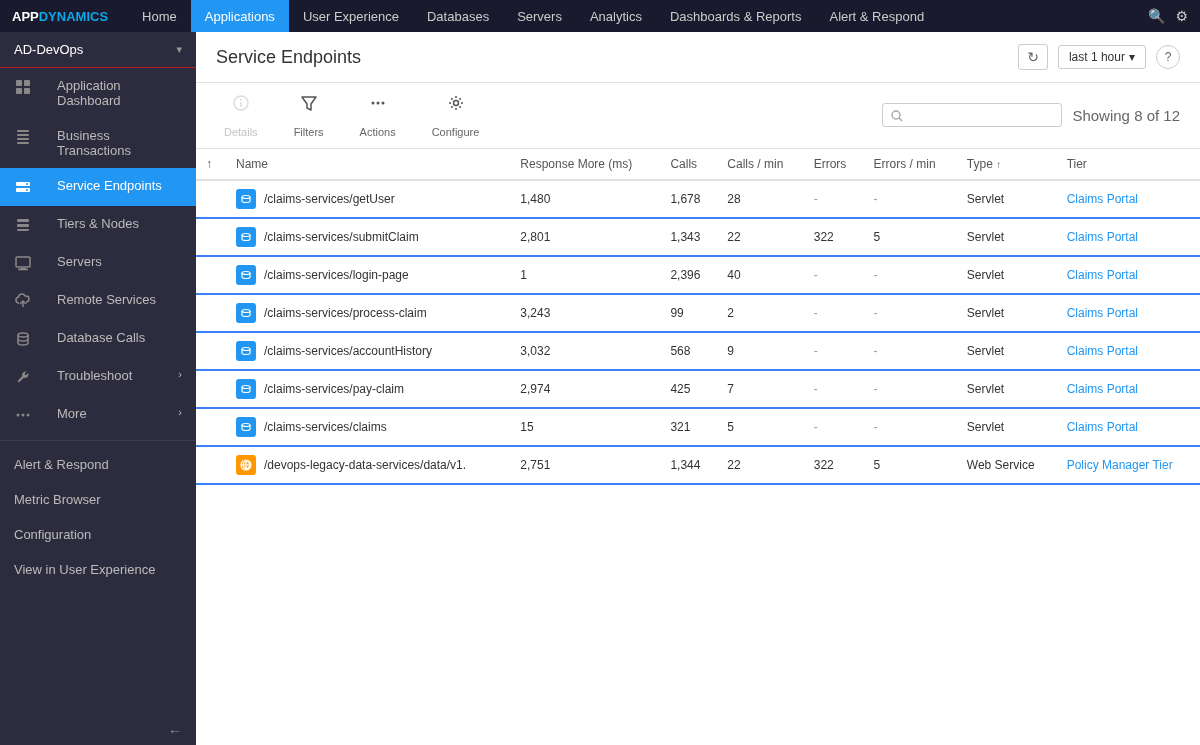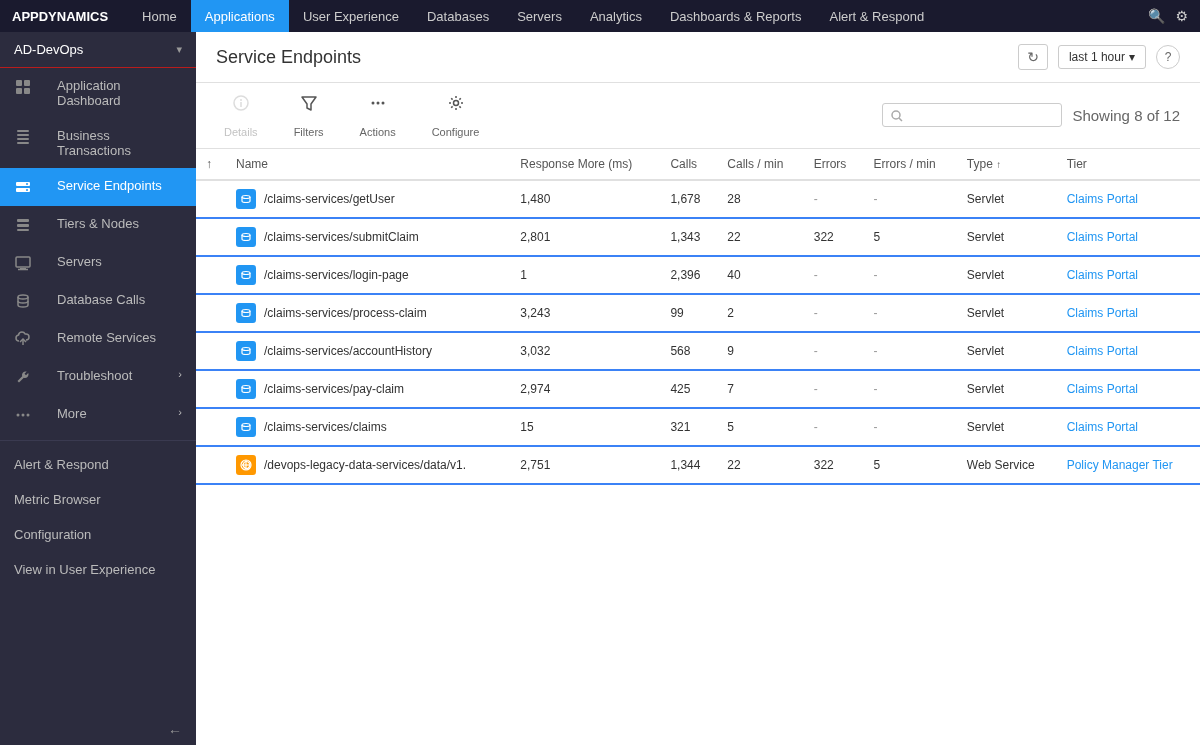--- a/index.html
+++ b/index.html
@@ -1,21 +1,21 @@
 <!DOCTYPE html>
 <html><head>
   <meta charset="utf-8">
   <style>
     * { box-sizing: border-box; margin: 0; padding: 0; }
     body { font-family: -apple-system, BlinkMacSystemFont, 'Segoe UI', Arial, sans-serif; font-size: 13px; background: #f5f5f5; color: #333; height: 745px; overflow: hidden; display: flex; flex-direction: column; }
 
     
     .top-nav { background: #1a1a2e; height: 32px; display: flex; align-items: center; padding: 0 12px; flex-shrink: 0; }
     .top-nav .logo { color: #fff; font-size: 13px; font-weight: bold; margin-right: 20px; }
-    .top-nav .logo span { color: #ffffff; }
+    .top-nav .logo span { color: #0ea5e9; }
     .nav-items { display: flex; align-items: center; flex: 1; gap: 0; }
     .nav-item { color: #ccc; padding: 0 14px; height: 46px; display: flex; align-items: center; font-size: 13px; cursor: pointer; white-space: nowrap; }
     .nav-item.active { background: #2196F3; color: #fff; }
     .nav-right { display: flex; align-items: center; gap: 10px; }
     .nav-icon { color: #ccc; cursor: pointer; font-size: 14px; }
 
     
     .main-layout { display: flex; flex: 1; overflow: hidden; }
 
     
@@ -154,37 +154,37 @@
           <rect x="5" y="13" width="6" height="1.5" fill="#888"></rect>
           <line x1="3" y1="14.5" x2="13" y2="14.5" stroke="#888" stroke-width="1.5"></line>
         </svg>
       </span>
       <span>Servers</span>
     </div>
 
     <div class="sidebar-item">
       <span class="item-icon">
         <svg width="16" height="16" viewBox="0 0 16 16" fill="none">
+          <path d="M4 10c-1.7 0-3-1.3-3-3 0-1.5 1.1-2.8 2.5-3 .3-1.7 1.8-3 3.5-3 1.4 0 2.6.8 3.2 2 .3-.1.6-.1.8-.1 1.7 0 3 1.3 3 3s-1.3 3-3 3" stroke="#888" stroke-width="1.5" fill="none"></path>
+          <line x1="8" y1="8" x2="8" y2="14" stroke="#888" stroke-width="1.5"></line>
+          <polyline points="5,11 8,8 11,11" stroke="#888" stroke-width="1.5" fill="none"></polyline>
+        </svg>
+      </span>
+      <span>Remote Services</span>
+    </div>
+
+    <div class="sidebar-item">
+      <span class="item-icon">
+        <svg width="16" height="16" viewBox="0 0 16 16" fill="none">
           <ellipse cx="8" cy="4" rx="5" ry="2" fill="none" stroke="#888" stroke-width="1.5"></ellipse>
           <path d="M3 4v4c0 1.1 2.2 2 5 2s5-.9 5-2V4" stroke="#888" stroke-width="1.5" fill="none"></path>
           <path d="M3 8v4c0 1.1 2.2 2 5 2s5-.9 5-2V8" stroke="#888" stroke-width="1.5" fill="none"></path>
         </svg>
       </span>
       <span>Database Calls</span>
-    </div>
-
-    <div class="sidebar-item">
-      <span class="item-icon">
-        <svg width="16" height="16" viewBox="0 0 16 16" fill="none">
-          <path d="M4 10c-1.7 0-3-1.3-3-3 0-1.5 1.1-2.8 2.5-3 .3-1.7 1.8-3 3.5-3 1.4 0 2.6.8 3.2 2 .3-.1.6-.1.8-.1 1.7 0 3 1.3 3 3s-1.3 3-3 3" stroke="#888" stroke-width="1.5" fill="none"></path>
-          <line x1="8" y1="8" x2="8" y2="14" stroke="#888" stroke-width="1.5"></line>
-          <polyline points="5,11 8,8 11,11" stroke="#888" stroke-width="1.5" fill="none"></polyline>
-        </svg>
-      </span>
-      <span>Remote Services</span>
     </div>
 
     <div class="sidebar-item">
       <span class="item-icon">
         <svg width="16" height="16" viewBox="0 0 16 16" fill="none">
           <path d="M10.5 2.5c-1.9 0-3.5 1.6-3.5 3.5 0 .4.1.8.2 1.2L2.5 12l1.5 1.5 4.8-4.7c.4.1.8.2 1.2.2 1.9 0 3.5-1.6 3.5-3.5 0-.5-.1-.9-.3-1.4l-2.2 2.2-1.5-1.5 2.2-2.2C11.4 2.6 11 2.5 10.5 2.5z" fill="#888"></path>
         </svg>
       </span>
       <span>Troubleshoot</span>
       <span class="item-arrow">›</span>

